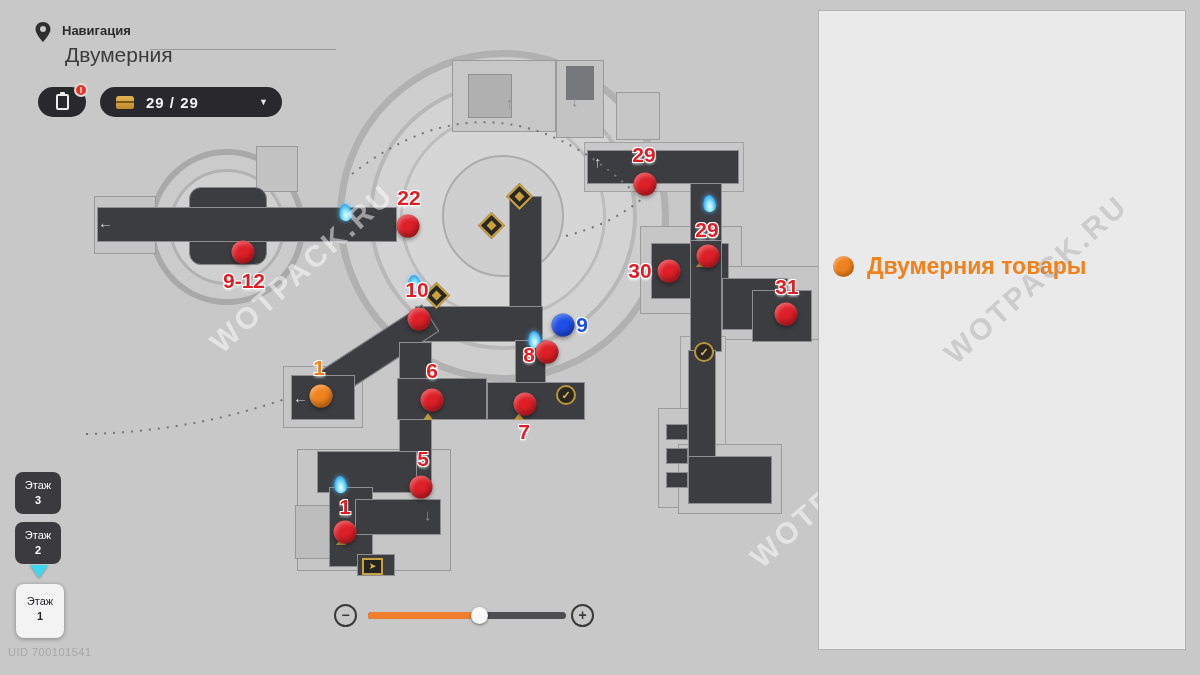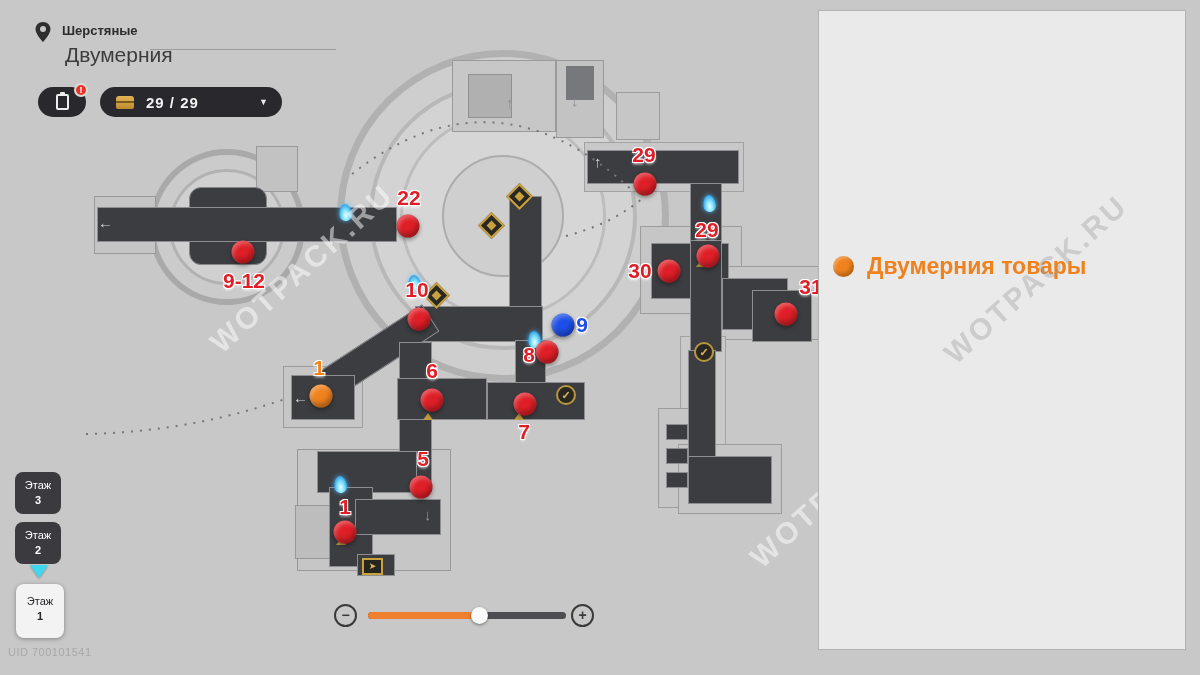--- a/index.html
+++ b/index.html
@@ -193,21 +193,21 @@
         <div class="marker-label" style="left: 244px; top: 281px; color: rgb(223, 31, 39);">9-12</div>
         <div class="marker" style="left: 408px; top: 226px; background: rgb(223, 31, 39);"></div>
         <div class="marker-label" style="left: 409px; top: 198px; color: rgb(223, 31, 39);">22</div>
         <div class="marker" style="left: 645px; top: 184px; background: rgb(223, 31, 39);"></div>
         <div class="marker-label" style="left: 644px; top: 155px; color: rgb(223, 31, 39);">29</div>
         <div class="marker" style="left: 708px; top: 256px; background: rgb(223, 31, 39);"></div>
         <div class="marker-label" style="left: 707px; top: 230px; color: rgb(223, 31, 39);">29</div>
         <div class="marker" style="left: 669px; top: 271px; background: rgb(223, 31, 39);"></div>
         <div class="marker-label" style="left: 640px; top: 271px; color: rgb(223, 31, 39);">30</div>
         <div class="marker" style="left: 786px; top: 314px; background: rgb(223, 31, 39);"></div>
-        <div class="marker-label" style="left: 811px; top: 287px; color: rgb(223, 31, 39);">31</div>
+        <div class="marker-label" style="left: 787px; top: 287px; color: rgb(223, 31, 39);">31</div>
         <div class="marker" style="left: 419px; top: 319px; background: rgb(223, 31, 39);"></div>
         <div class="marker-label" style="left: 417px; top: 290px; color: rgb(223, 31, 39);">10</div>
         <div class="marker" style="left: 563px; top: 325px; background: rgb(29, 79, 232);"></div>
         <div class="marker-label" style="left: 582px; top: 325px; color: rgb(29, 79, 232);">9</div>
         <div class="marker" style="left: 547px; top: 352px; background: rgb(223, 31, 39);"></div>
         <div class="marker-label" style="left: 529px; top: 355px; color: rgb(223, 31, 39);">8</div>
         <div class="marker" style="left: 321px; top: 396px; background: rgb(240, 130, 30);"></div>
         <div class="marker-label" style="left: 319px; top: 368px; color: rgb(240, 130, 30);">1</div>
         <div class="marker" style="left: 432px; top: 400px; background: rgb(223, 31, 39);"></div>
         <div class="marker-label" style="left: 432px; top: 371px; color: rgb(223, 31, 39);">6</div>
@@ -221,21 +221,21 @@
 
     <div class="wm" style="left:215px;top:330px">WOTPACK.RU</div>
     <div class="wm" style="left:755px;top:545px">WOTPACK.RU</div>
   </div>
 
   <div class="hdr" id="nav-pin">
     <svg width="18" height="22" viewBox="0 0 18 22">
         <path d="M9 1 C4.6 1 1.5 4.2 1.5 8.2 C1.5 13 9 21 9 21 C9 21 16.5 13 16.5 8.2 C16.5 4.2 13.4 1 9 1 Z M9 11 A3 3 0 1 1 9 5 A3 3 0 1 1 9 11" fill="#2e2e2e" fill-rule="evenodd"></path>
       </svg>
   </div>
-  <div class="hdr" id="nav-label">Шерстяные</div>
+  <div class="hdr" id="nav-label">Навигация</div>
   <div class="hdr" id="loc-name">Двумерния</div>
   <div class="hdr" id="hdr-line"></div>
 
   <div class="tool-btn" id="btn-tasks">
     <span class="clip">
         <span class="clip-tab"></span>
       </span>
     <span class="alert-badge">!</span>
   </div>
   <div class="tool-btn" id="btn-chests">

